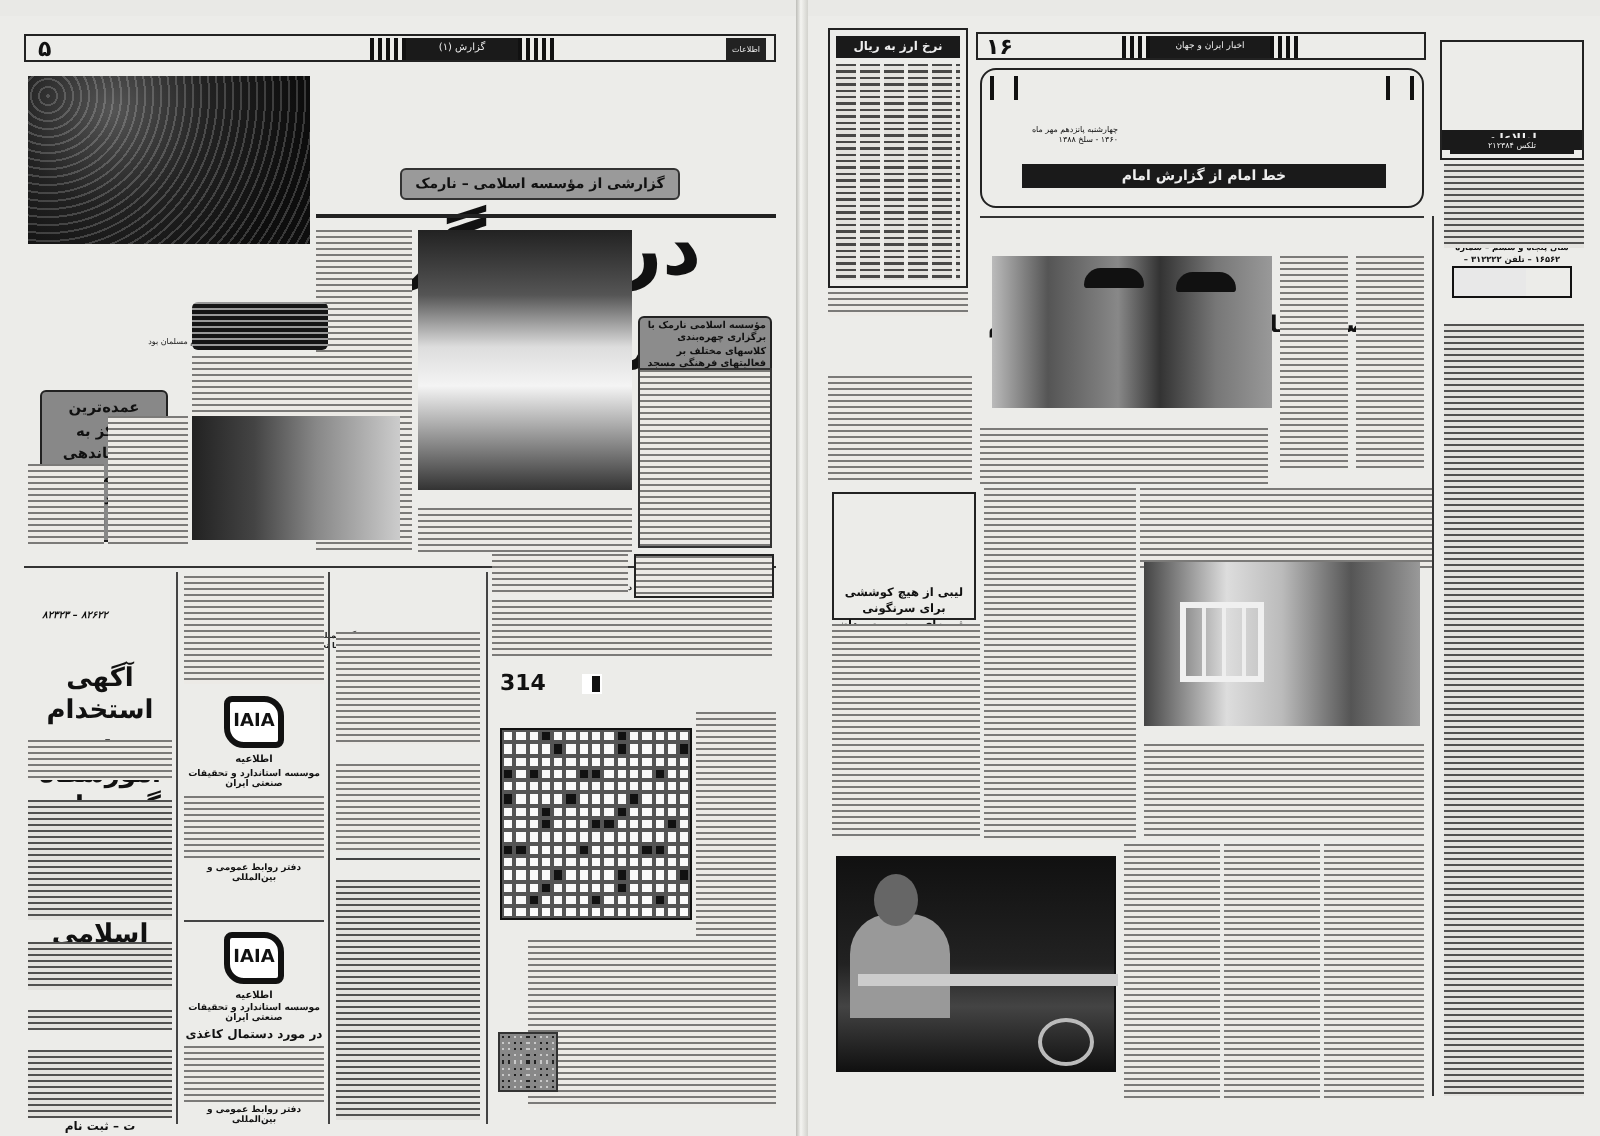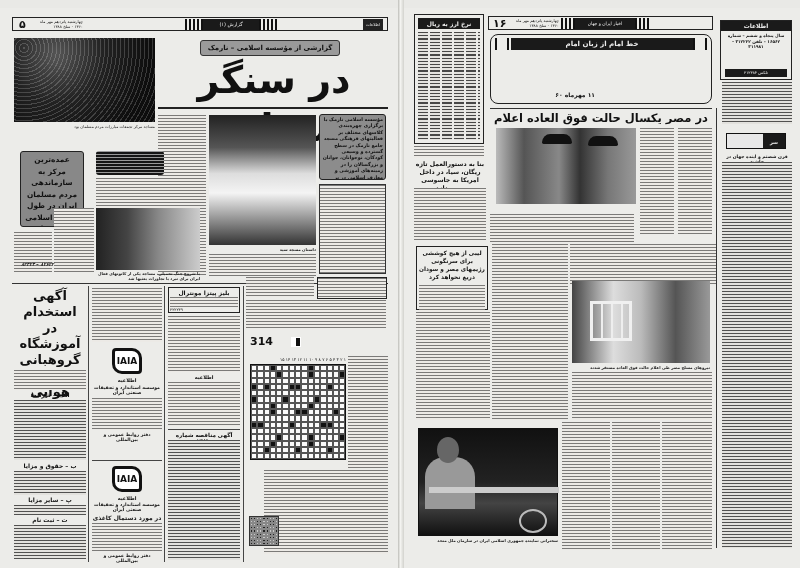--- a/index.html
+++ b/index.html
@@ -3,21 +3,21 @@
 <meta charset="utf-8">
 <style>
   * { box-sizing: border-box; margin: 0; padding: 0; }
   html, body { width: 800px; height: 568px; overflow: hidden; background: #2a2a2a; }
   body { font-family: "DejaVu Sans", sans-serif; color: #111; position: relative; }
   .spread { position: absolute; left: 0; top: 0; width: 800px; height: 568px; background: #e9e9e6; }
   .page { position: absolute; top: 8px; height: 560px; background: #ecece9; }
   .page-left { left: 0; width: 398px; }
   .page-right { left: 404px; width: 396px; }
   .gutter { position: absolute; left: 398px; top: 0; width: 6px; height: 568px; background: linear-gradient(90deg,#bdbdb8,#f4f4f1 40%,#d2d2cd); }
-  .rtl { direction: rtl; }
+  .rtl { direction: rtl; margin-top: 44px; }
   .abs { position: absolute; }
   .box { border: 1px solid #222; }
   .dark { background: #1a1a1a; color: #eee; }
   .textlines {
     background-image: repeating-linear-gradient(180deg, rgba(30,30,30,.55) 0 1px, transparent 1px 3px);
     background-color: #eceae6;
   }
   .textlines-dense {
     background-image: repeating-linear-gradient(180deg, rgba(20,20,20,.7) 0 1.2px, transparent 1.2px 3px);
     background-color: #e3e2de;
@@ -473,21 +473,21 @@
       <span class="abs" style="left:4px;top:0;font-size:11px;font-weight:bold;">۱۶</span>
       <span class="abs rtl" style="left:22px;top:1px;width:48px;font-size:4px;line-height:5px;white-space:nowrap;overflow:hidden;"><span>چهارشنبه پانزدهم مهر ماه</span><br><span>۱۳۶۰ - سلخ ۱۳۸۸</span></span>
       <div class="abs" style="left:72px;top:1px;width:88px;height:11px;display:flex;">
         <div class="barcode" style="width:14px;height:11px;"></div>
         <div class="dark" style="width:60px;height:11px;font-size:4.5px;text-align:center;line-height:11px;">اخبار ایران و جهان</div>
         <div class="barcode" style="width:14px;height:11px;"></div>
       </div>
     </div>
 
     <div class="abs box" style="left:86px;top:26px;width:222px;height:70px;border-radius:8px;border-width:1.5px;">
-      <div class="dark rtl" style="position:absolute;left:20px;top:3px;width:182px;height:12px;font-size:7px;font-weight:bold;text-align:center;line-height:12px;">خط امام از زبان امام</div>
+      <div class="dark rtl" style="position:absolute;left:20px;top:3px;width:182px;height:12px;font-size:7px;font-weight:bold;text-align:center;line-height:12px;">خط امام از گزارش امام</div>
       <div class="abs" style="left:4px;top:3px;width:14px;height:12px;border-right:2px solid #111;border-left:2px solid #111;"></div>
       <div class="abs" style="right:4px;top:3px;width:14px;height:12px;border-right:2px solid #111;border-left:2px solid #111;"></div>
       <div class="rtl" style="position:absolute;left:24px;top:56px;width:80px;font-size:6px;font-weight:bold;">۱۱ مهرماه ۶۰</div>
     </div>
 
     <div class="abs" style="left:86px;top:100px;width:222px;height:1px;background:#333;"></div>
     <div class="abs rtl" style="left:86px;top:102px;width:222px;font-size:11.5px;font-weight:900;text-align:center;line-height:16px;">در مصر یکسال حالت فوق العاده اعلام شد</div>
 
     <div class="abs photo-generals" style="left:92px;top:120px;width:140px;height:76px;">
       <div class="abs" style="left:46px;top:6px;width:30px;height:10px;background:#111;border-radius:10px 10px 2px 2px;"></div>

